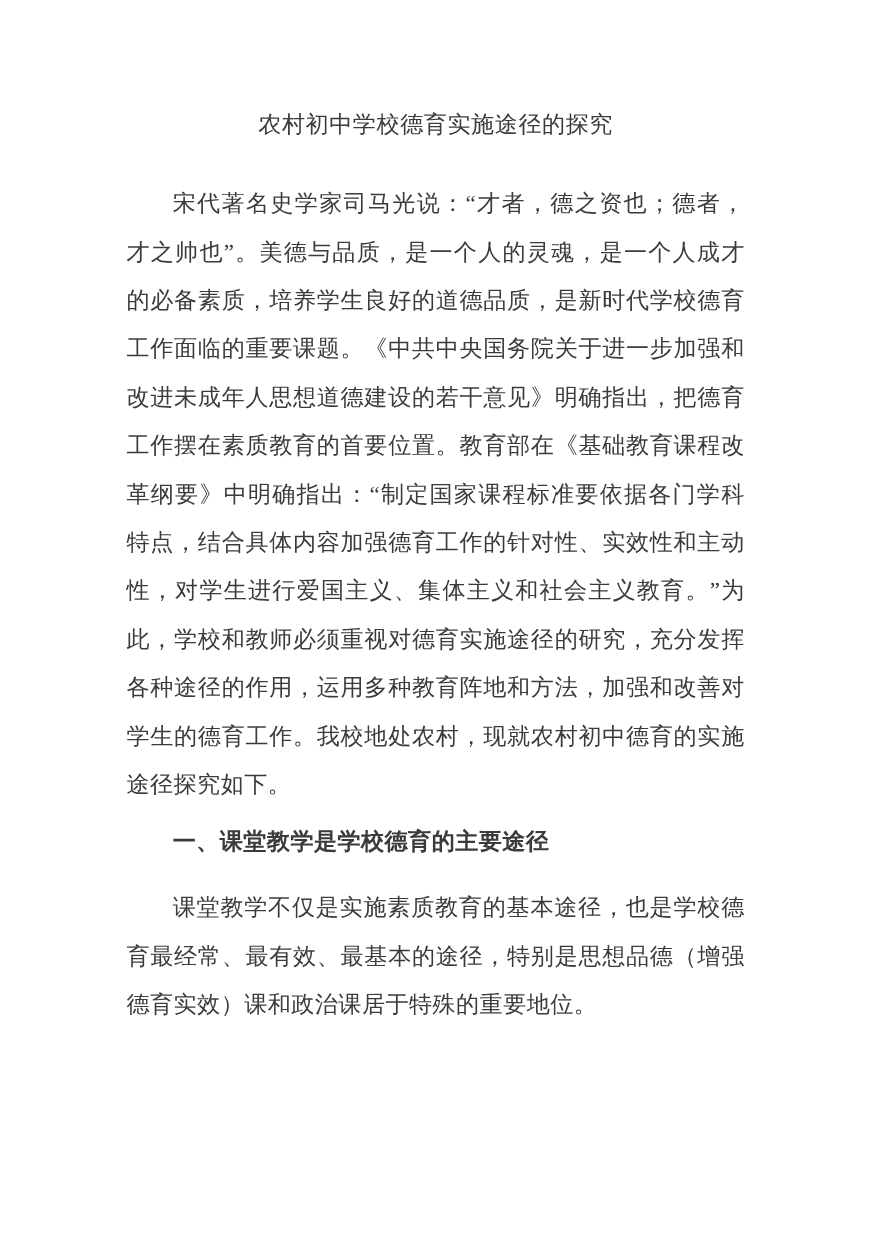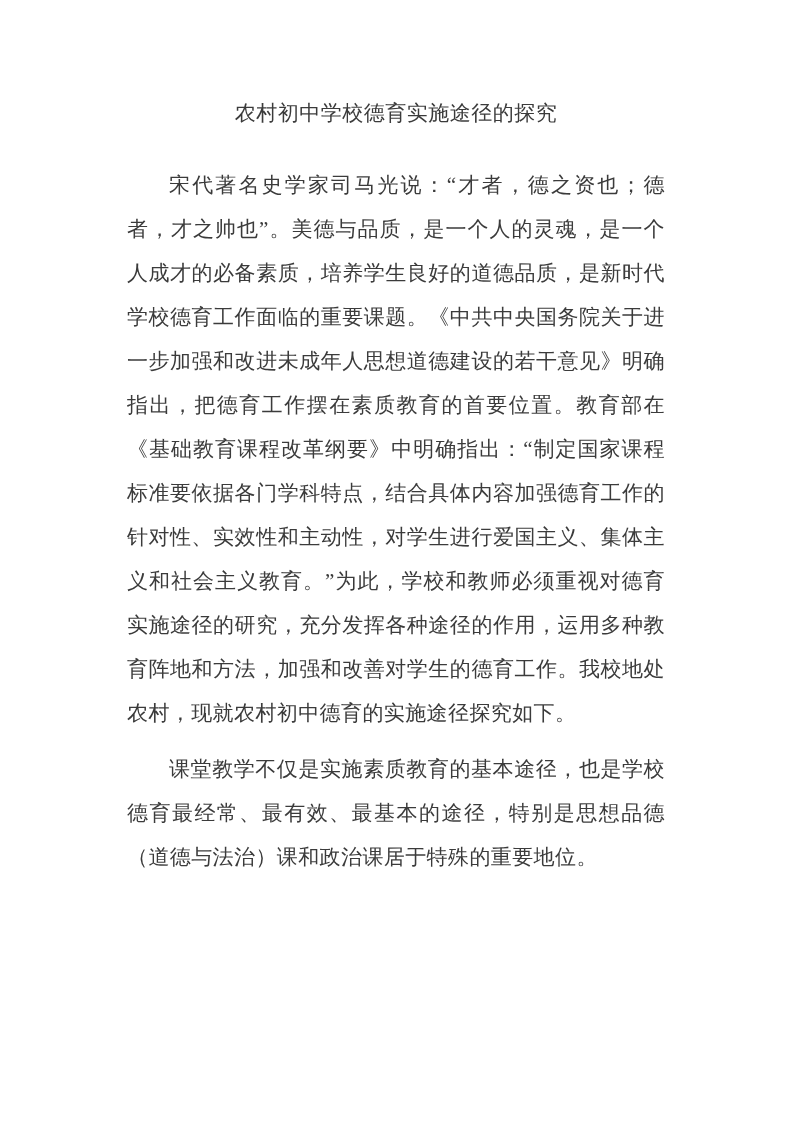--- a/index.html
+++ b/index.html
@@ -29,21 +29,21 @@
     letter-spacing: 0.5px;
     margin: 0 0 28px 0;
   }
   .para {
     font-size: 21px;
     font-weight: 400;
     line-height: 44px;
     text-align: justify;
     text-indent: 2em;
     letter-spacing: 0.4px;
-    margin: 12px;
+    margin: 0;
   }
   .section-heading {
     font-size: 21px;
     font-weight: 700;
     line-height: 44px;
     text-indent: 2em;
     letter-spacing: 0.4px;
     margin: 8px 0 16px 0;
   }
   .sub-heading {
@@ -57,17 +57,18 @@
 </style>
 </head>
 <body>
 
 <div class="page">
   <div class="content">
     <h1 class="doc-title">农村初中学校德育实施途径的探究</h1>
 
     <p class="para">宋代著名史学家司马光说：“才者，德之资也；德者，才之帅也”。美德与品质，是一个人的灵魂，是一个人成才的必备素质，培养学生良好的道德品质，是新时代学校德育工作面临的重要课题。《中共中央国务院关于进一步加强和改进未成年人思想道德建设的若干意见》明确指出，把德育工作摆在素质教育的首要位置。教育部在《基础教育课程改革纲要》中明确指出：“制定国家课程标准要依据各门学科特点，结合具体内容加强德育工作的针对性、实效性和主动性，对学生进行爱国主义、集体主义和社会主义教育。”为此，学校和教师必须重视对德育实施途径的研究，充分发挥各种途径的作用，运用多种教育阵地和方法，加强和改善对学生的德育工作。我校地处农村，现就农村初中德育的实施途径探究如下。</p>
 
+    <h2 class="section-heading">一、课堂教学是学校德育的主要途径</h2>
 
-    <p class="para">课堂教学不仅是实施素质教育的基本途径，也是学校德育最经常、最有效、最基本的途径，特别是思想品德（道德与法治）课和政治课居于特殊的重要地位。</p>
+    <p class="para">课堂教学不仅是实施素质教育的基本途径，也是学校德育最经常、最有效、最基本的途径，特别是思想品德（增强德育实效）课和政治课居于特殊的重要地位。</p>
 
   </div>
 </div>
 
 </body></html>

